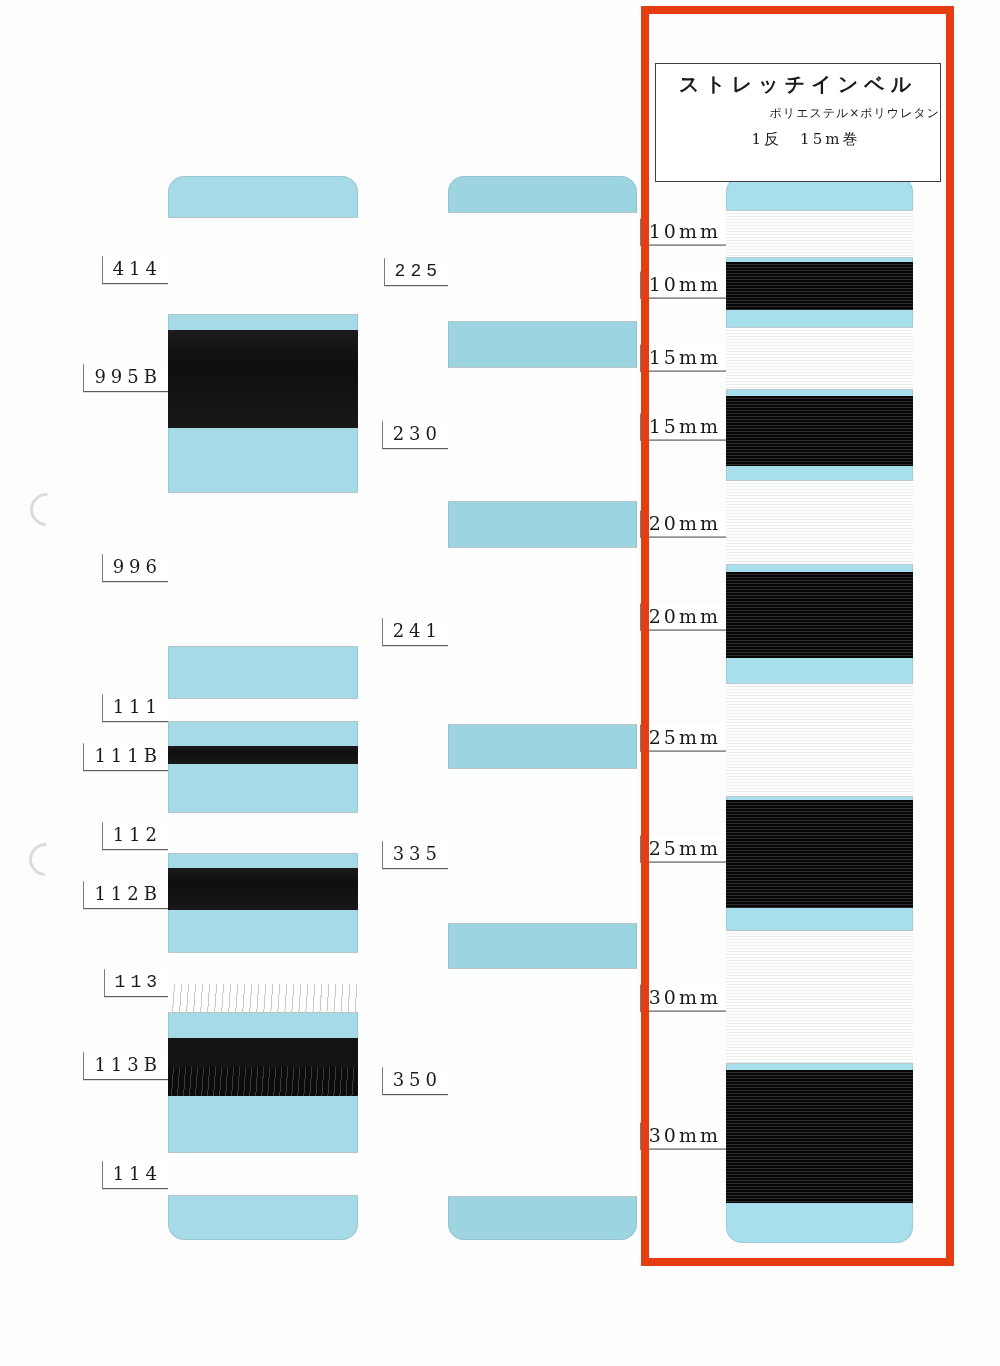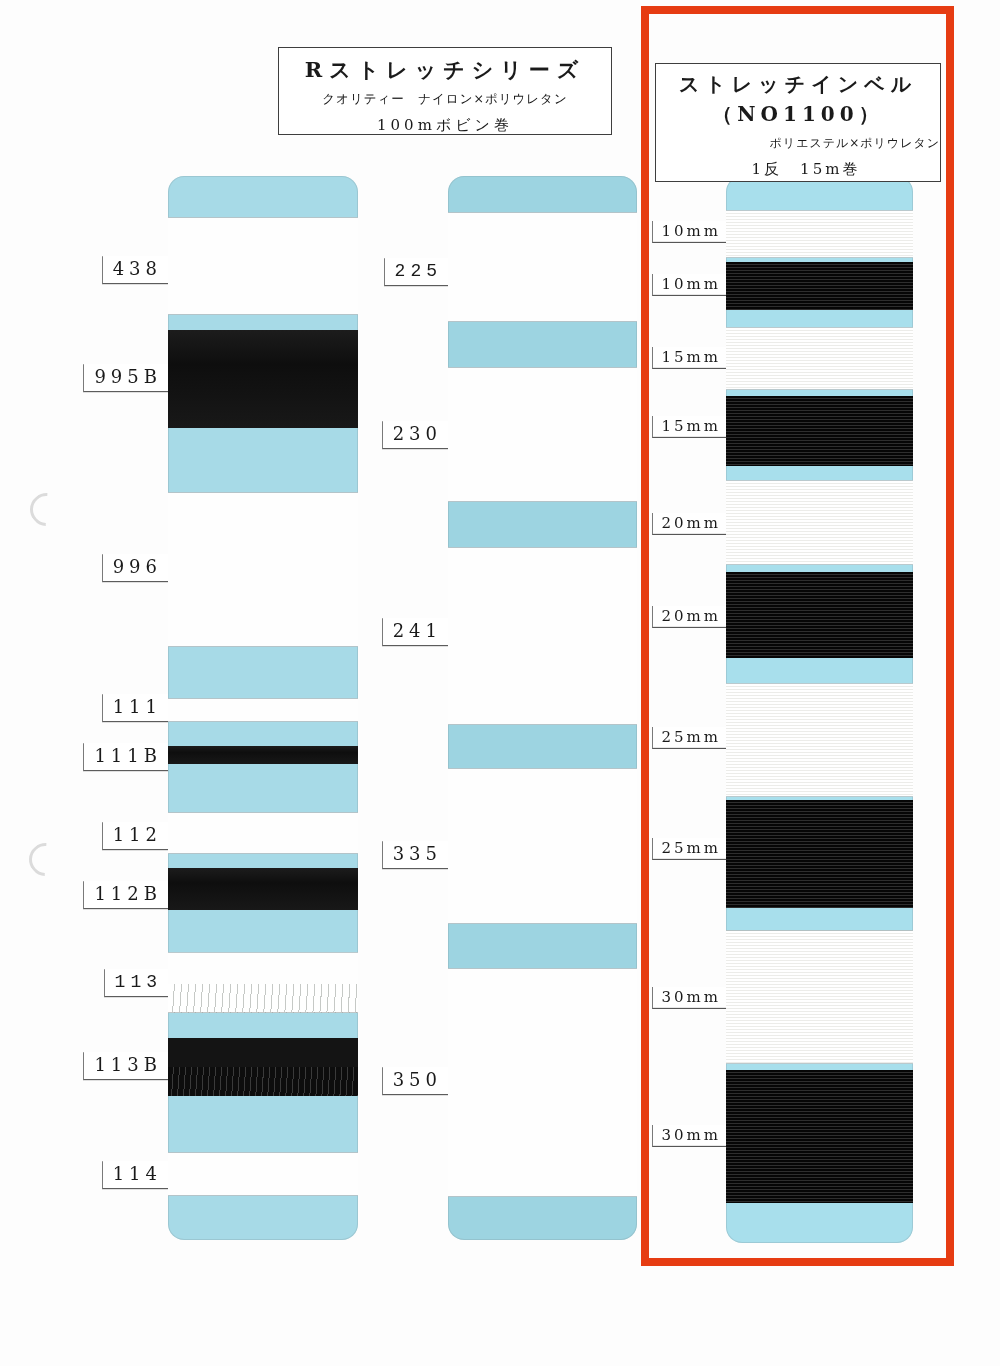--- a/index.html
+++ b/index.html
@@ -72,66 +72,60 @@
   }
   
   .sample-label{
     position:absolute;transform:translateY(-50%);
     background:#ffffff;color:var(--ink);
     font-size:18px;letter-spacing:5px;line-height:1.15;
     padding:3px 6px 3px 10px;
     border-left:1px solid #7a7a7a;border-bottom:1px solid #3f3f3f;
     white-space:nowrap;z-index:6;
   }
-  .mm-label{font-size:15px;letter-spacing:3px;padding:2px 5px 2px 8px;}
+  .mm-label{font-size:19px;letter-spacing:3px;padding:2px 5px 2px 8px;}
   
   .logo{position:absolute;left:388px;top:1270px;display:flex;align-items:center;z-index:3;}
   .logo-text{
     font-family:"DejaVu Sans","Liberation Sans",sans-serif;
     font-style:italic;font-weight:bold;font-size:60px;line-height:1;
     color:var(--navy);letter-spacing:1px;margin-left:16px;transform:scaleY(.95);
   }
 </style>
 </head>
 <body>
 
 <div class="page">
 
   <div class="binder-hole hole-1"></div>
   <div class="binder-hole hole-2"></div>
 
-  <div class="header-box header-left">
-    <div class="hl1">Rストレッチシリーズ</div>
-    <div class="hl2">クオリティー　ナイロン×ポリウレタン</div>
-    <div class="hl3">100mボビン巻</div>
-  </div>
 
   <div class="highlight-box"></div>
 
   <div class="header-box header-right">
     <div class="hr1">ストレッチインベル</div>
-    <div class="hr2">（NO1100）</div>
     <div class="hr3">ポリエステル×ポリウレタン</div>
     <div class="hr4">1反　15m巻</div>
   </div>
 
   <div id="strips">
       <div class="strip" style="left: 168px; top: 176px; width: 190px; height: 1064px; background: rgb(167, 218, 231);">
         <div class="band band-white" style="top: 41px; height: 96px;"></div>
         <div class="band band-black" style="top: 154px; height: 98px;"></div>
         <div class="band band-white" style="top: 316px; height: 153px;"></div>
         <div class="band band-white" style="top: 522px; height: 22px;"></div>
         <div class="band band-black" style="top: 570px; height: 18px;"></div>
         <div class="band band-white" style="top: 636px; height: 40px;"></div>
         <div class="band band-black" style="top: 692px; height: 42px;"></div>
         <div class="band band-white-ruffle" style="top: 776px; height: 60px;"></div>
         <div class="band band-black-ruffle" style="top: 862px; height: 58px;"></div>
         <div class="band band-white" style="top: 976px; height: 42px;"></div>
       </div>
-      <div class="sample-label" style="right: 832px; top: 270px;">438</div>
+      <div class="sample-label" style="right: 832px; top: 270px;">414</div>
       <div class="sample-label" style="right: 832px; top: 378px;">995B</div>
       <div class="sample-label" style="right: 832px; top: 568px;">996</div>
       <div class="sample-label" style="right: 832px; top: 708px;">111</div>
       <div class="sample-label" style="right: 832px; top: 757px;">111B</div>
       <div class="sample-label" style="right: 832px; top: 836px;">112</div>
       <div class="sample-label" style="right: 832px; top: 895px;">112B</div>
       <div class="sample-label" style="right: 832px; top: 983px; font-family: Liberation Mono, monospace;">113</div>
       <div class="sample-label" style="right: 832px; top: 1066px;">113B</div>
       <div class="sample-label" style="right: 832px; top: 1175px;">114</div>
       <div class="strip" style="left: 448px; top: 176px; width: 189px; height: 1064px; background: rgb(157, 212, 225);">

